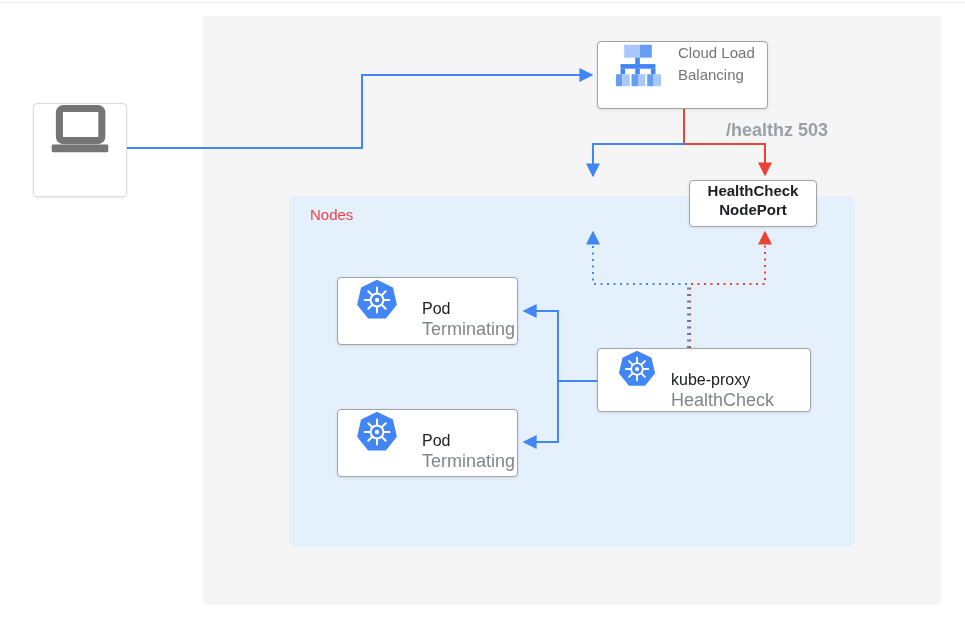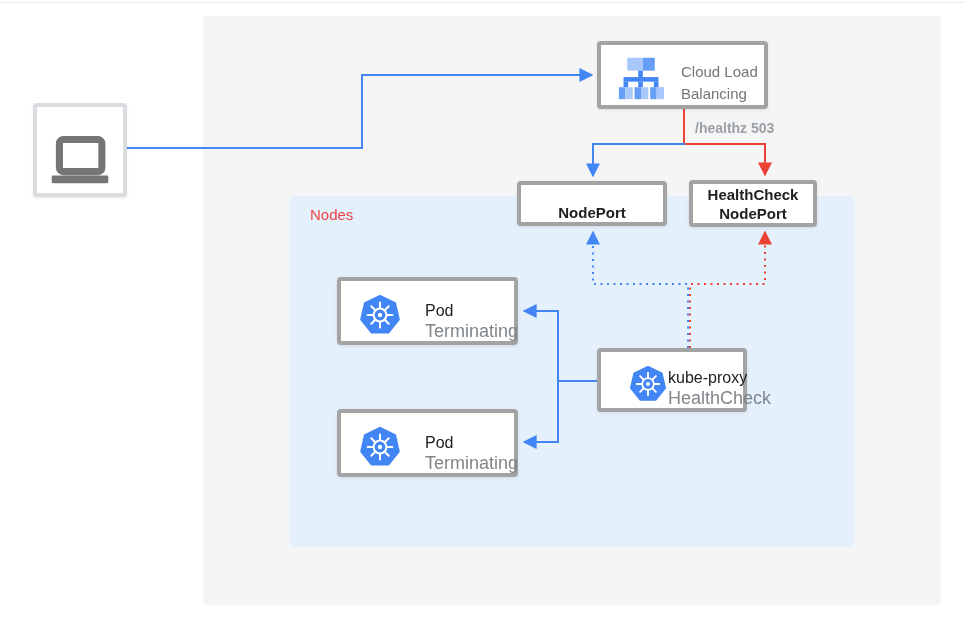--- a/index.html
+++ b/index.html
@@ -7,35 +7,35 @@
     position:relative;width:965px;height:623px;overflow:hidden;background:#fff;
     font-family:"Liberation Sans","DejaVu Sans",sans-serif;
     -webkit-font-smoothing:antialiased;
   }
   .top-hairline{position:absolute;top:2px;left:0;width:965px;height:1px;background:#ededed;}
   .outer-panel{position:absolute;left:203px;top:16px;width:738px;height:589px;background:#F5F5F6;border-radius:3px;}
   .nodes-panel{position:absolute;left:289px;top:196px;width:566px;height:351px;background:#E4F0FC;border-radius:6px;}
   .nodes-label{position:absolute;left:310px;top:206px;font-size:15px;color:#ef4444;}
   svg.wires{position:absolute;left:0;top:0;width:965px;height:623px;pointer-events:none;}
 
-  .card{position:absolute;background:#fff;border:4px solid #a3a3a3;border-radius:4px;
-        box-shadow:0 1px 3px rgba(60,64,67,.12);display:flex;align-items:flex-end;box-sizing:border-box;}
+  .card{position:absolute;background:#fff;border:1px solid #a3a3a3;border-radius:4px;
+        box-shadow:0 1px 3px rgba(60,64,67,.12);display:flex;align-items:flex-start;box-sizing:border-box;}
   .client-card{left:33px;top:103px;width:94px;height:94px;justify-content:center;border-color:#DADCE0;}
   .lb-card{left:597px;top:41px;width:171px;height:68px;padding-left:15px;gap:15px;}
   .lb-title{font-size:15px;line-height:22px;color:#757575;width:86px;}
   .port-card{justify-content:center;text-align:center;font-weight:bold;font-size:15px;line-height:19px;color:#202124;}
   .nodeport-card{left:517px;top:181px;width:150px;height:45px;}
   .healthcheck-card{left:689px;top:180px;width:128px;height:47px;}
   .healthcheck-card .port-label{width:110px;}
-  .healthz{position:absolute;left:695px;top:120px;font-size:14px;font-weight:bold;color:#9AA0A6;}
+  .healthz{position:absolute;left:726px;top:120px;font-size:18px;font-weight:bold;color:#9AA0A6;}
   .k8s-card .txt .title{font-size:16px;color:#202124;line-height:21px;margin-top:20px;}
   .k8s-card .txt .subtitle{font-size:18px;color:#80868B;line-height:20px;}
   .pod1-card{left:337px;top:277px;width:181px;height:68px;padding-left:17px;gap:23px;}
   .pod2-card{left:337px;top:409px;width:181px;height:68px;padding-left:17px;gap:23px;}
-  .kubeproxy-card{left:597px;top:348px;width:150px;height:64px;padding-left:27px;}
+  .kubeproxy-card{left:597px;top:348px;width:214px;height:64px;padding-left:19px;gap:14px;}
 </style>
 </head>
 <body>
 
 <div id="canvas">
 
   <div class="top-hairline"></div>
   <div class="outer-panel"></div>
   <div class="nodes-panel"></div>
   <div class="nodes-label">Nodes</div>
@@ -90,23 +90,20 @@
         <rect x="27" y="35" width="8" height="13" fill="#A8C7FA"></rect>
         <rect x="37" y="35" width="7" height="13" fill="#669DF6"></rect>
         <rect x="44" y="35" width="8" height="13" fill="#A8C7FA"></rect>
       </svg>
     </span>
     <span class="lb-title">Cloud Load Balancing</span>
   </div>
 
   <div class="healthz">/healthz 503</div>
 
-  <div class="card port-card nodeport-card">
-    <span class="port-label">NodePort</span>
-  </div>
 
   <div class="card port-card healthcheck-card">
     <span class="port-label">HealthCheck NodePort</span>
   </div>
 
   <div class="card k8s-card pod1-card">
     <span>
       <svg width="44" height="44" viewBox="0 0 48 48">
         <polygon points="24,2 41.4,10.4 45.7,29.1 33.7,44.1 14.3,44.1 2.3,29.1 6.6,10.4" fill="#4285F4"></polygon>
         <g stroke="#fff" stroke-width="2.2" stroke-linecap="round">

